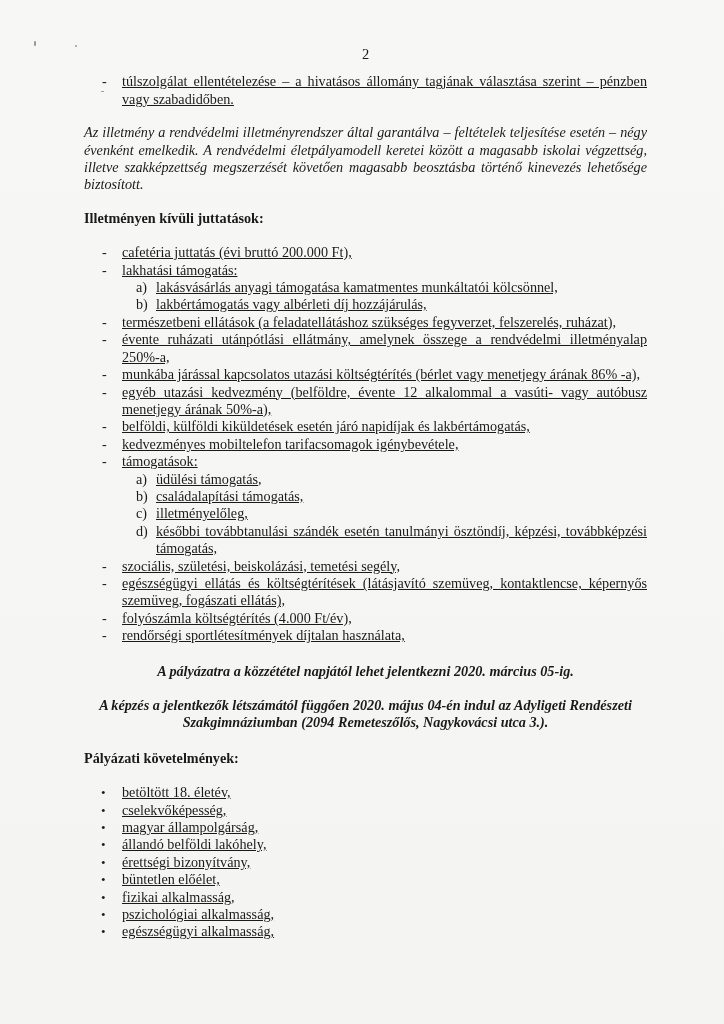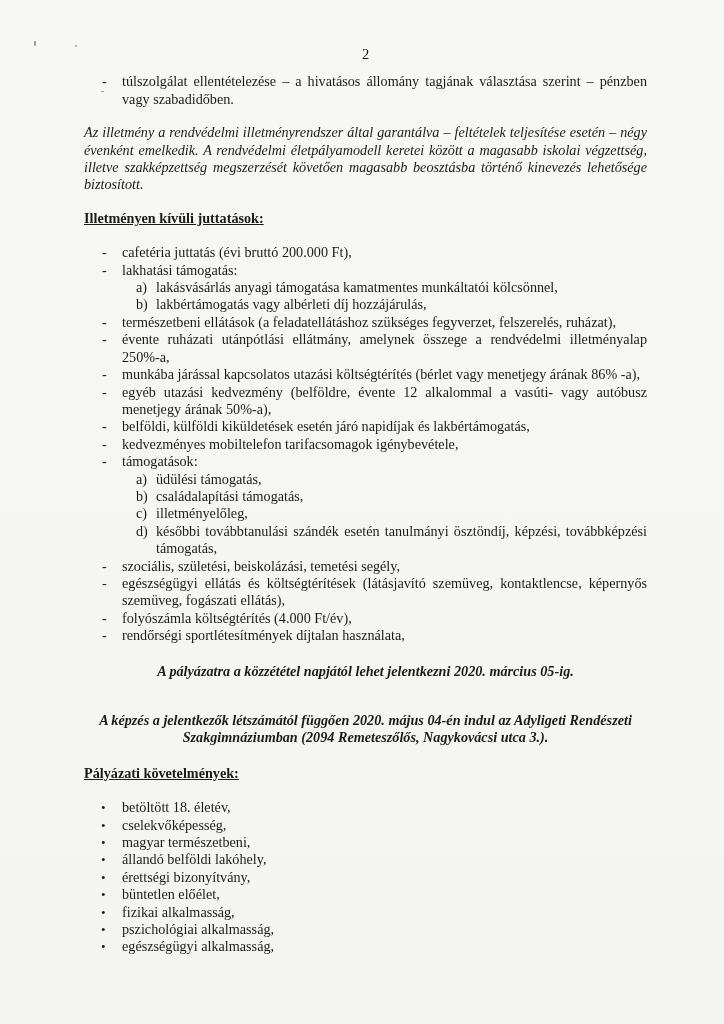--- a/index.html
+++ b/index.html
@@ -15,25 +15,25 @@
     background: linear-gradient(180deg, #f7f7f6 0%, #f4f4f3 100%);
   }
   .speck { position: absolute; background: #9a9a9a; border-radius: 1px; }
   .content {
     position: absolute; left: 84px; top: 46px; width: 563px;
     font-size: 14.2px; line-height: 17.4px;
   }
   .pagenum { text-align: center; margin: 0 0 10px 0; font-size: 14.5px; }
   .justify { text-align: justify; margin: 0; }
   .bold { font-weight: bold; text-align: center; }
-  .heading { font-weight: bold; margin: 16px 0 17px 0; text-decoration: underline; }
+  .heading { font-weight: bold; margin: 16px 0 17px 0; }
   .para { margin: 16px 0 0 0; font-style: italic; }
   ul.dash, ul.dot { list-style: none; margin: 0; padding: 0; }
   ul.dash > li, ul.dot > li {
-    position: relative; padding-left: 38px; text-align: justify;
+    position: relative; padding-left: 38px; text-align: justify; text-decoration: underline;
   }
   ul.dash > li::before {
     content: "-"; position: absolute; left: 18px; top: 0;
   }
   ul.dot > li::before {
     content: "\2022"; position: absolute; left: 17px; top: 0; font-size: 13px;
   }
   ol.sub { list-style: none; margin: 0; padding: 0; }
   ol.sub > li { position: relative; padding-left: 72px; margin-left: -38px; text-align: justify; }
   ol.sub > li .mark { position: absolute; left: 52px; top: 0; }
@@ -76,28 +76,28 @@
             <li><span class="mark">d)</span><span>későbbi továbbtanulási szándék esetén tanulmányi ösztöndíj, képzési, továbbképzési támogatás,</span></li>
           </ol></li>
         <li><span>szociális, születési, beiskolázási, temetési segély,</span></li>
         <li><span>egészségügyi ellátás és költségtérítések (látásjavító szemüveg, kontaktlencse, képernyős szemüveg, fogászati ellátás),</span></li>
         <li><span>folyószámla költségtérítés (4.000 Ft/év),</span></li>
         <li><span>rendőrségi sportlétesítmények díjtalan használata,</span></li>
       </ul>
 
     <p class="bold para" style="margin-top:18px;">A pályázatra a közzététel napjától lehet jelentkezni 2020. március 05-ig.</p>
 
-    <p class="bold justify para" style="margin-top:32px;">A képzés a jelentkezők létszámától függően 2020. május 04-én indul az Adyligeti Rendészeti Szakgimnáziumban (2094 Remeteszőlős, Nagykovácsi utca 3.).</p>
+    <p class="bold justify para" style="margin-top:17px;">A képzés a jelentkezők létszámától függően 2020. május 04-én indul az Adyligeti Rendészeti Szakgimnáziumban (2094 Remeteszőlős, Nagykovácsi utca 3.).</p>
 
     <div class="heading" style="margin-top:18px;">Pályázati követelmények:</div>
 
     <ul class="dot" id="requirements-list">
         <li>betöltött 18. életév,</li>
         <li>cselekvőképesség,</li>
-        <li>magyar természetbeni,</li>
+        <li>magyar állampolgárság,</li>
         <li>állandó belföldi lakóhely,</li>
         <li>érettségi bizonyítvány,</li>
         <li>büntetlen előélet,</li>
         <li>fizikai alkalmasság,</li>
         <li>pszichológiai alkalmasság,</li>
         <li>egészségügyi alkalmasság,</li>
       </ul>
   </div>
 </div>
 

